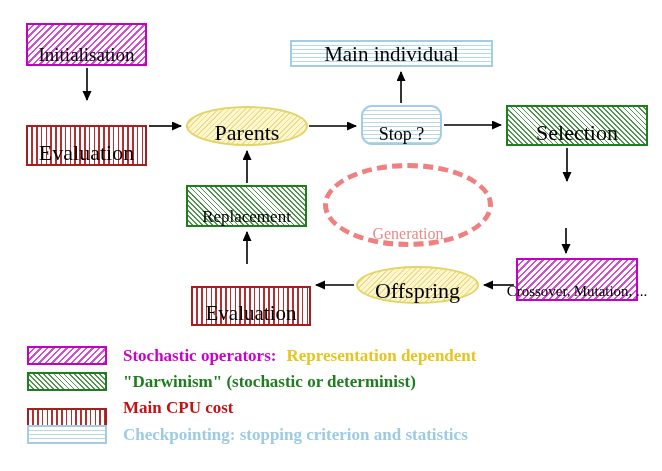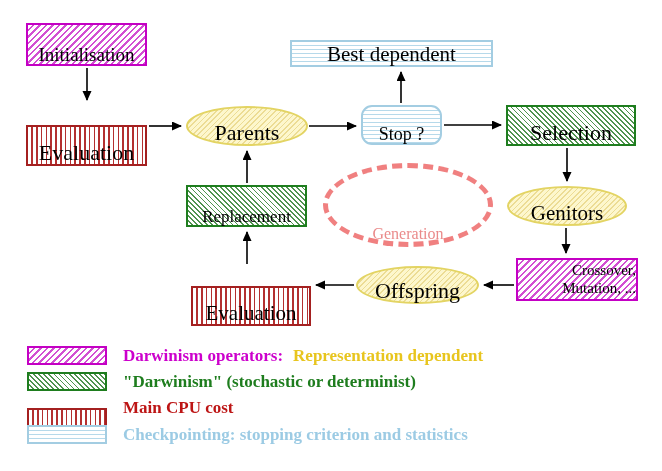--- a/index.html
+++ b/index.html
@@ -45,30 +45,30 @@
     border: 2px solid #e3d463;
   }
   .ellipse { border-radius: 50%; }
 
   
   #n-init        { left: 26px;  top: 23px;  width: 121px; height: 43px; font-size: 19px; }
   #n-eval-top    { left: 26px;  top: 105px; width: 121px; height: 41px; font-size: 22px; }
   #n-parents     { left: 186px; top: 106px; width: 122px; height: 40px; font-size: 22px; }
   #n-best        { left: 290px; top: 40px;  width: 203px; height: 27px; font-size: 21px; }
   #n-stop        { left: 361px; top: 105px; width: 81px;  height: 40px; font-size: 18px; border-radius: 11px; }
-  #n-selection   { left: 506px; top: 105px; width: 130px; height: 41px; font-size: 22px; }
+  #n-selection   { left: 506px; top: 105px; width: 142px; height: 41px; font-size: 22px; }
   #n-genitors    { left: 507px; top: 186px; width: 120px; height: 40px; font-size: 21px; }
   #n-replacement { left: 186px; top: 185px; width: 121px; height: 42px; font-size: 17px; }
   #n-generation  {
     left: 323px; top: 163px; width: 170px; height: 84px;
     border: 5px dashed #f08080; border-radius: 50%;
     color: #ea8a8a; font-size: 16px; background: transparent;
   }
   #n-crossover   { left: 516px; top: 258px; width: 122px; height: 43px; font-size: 15px;
-                   flex-direction: column; gap: 3px; }
+                   flex-direction: row; gap: 3px; }
   #n-offspring   { left: 356px; top: 266px; width: 123px; height: 38px; font-size: 22px; }
   #n-eval-bot    { left: 191px; top: 266px; width: 120px; height: 40px; font-size: 21px; }
 
   #arrow-layer { position: absolute; left: 0; top: 0; width: 662px; height: 471px; }
 
   
   .legend-row {
     position: absolute;
     left: 27px;
     display: flex;
@@ -129,34 +129,31 @@
 
   <div class="node p-red" id="n-eval-top">
     <span>Evaluation</span>
   </div>
 
   <div class="node p-yellow ellipse" id="n-parents">
     <span>Parents</span>
   </div>
 
   <div class="node p-cyan" id="n-best">
-    <span>Best dependent</span>
+    <span>Main individual</span>
   </div>
 
   <div class="node p-cyan" id="n-stop">
     <span>Stop ?</span>
   </div>
 
   <div class="node p-green" id="n-selection">
     <span>Selection</span>
   </div>
 
-  <div class="node p-yellow ellipse" id="n-genitors">
-    <span>Genitors</span>
-  </div>
 
   <div class="node p-green" id="n-replacement">
     <span>Replacement</span>
   </div>
 
   <div class="node" id="n-generation">
     <span>Generation</span>
   </div>
 
   <div class="node p-magenta" id="n-crossover">
@@ -167,21 +164,21 @@
   <div class="node p-yellow ellipse" id="n-offspring">
     <span>Offspring</span>
   </div>
 
   <div class="node p-red" id="n-eval-bot">
     <span>Evaluation</span>
   </div>
 
   <div class="legend-row" id="legend-1">
     <div class="swatch p-magenta"></div>
-    <span class="legend-text t-magenta">Darwinism operators:</span>
+    <span class="legend-text t-magenta">Stochastic operators:</span>
     <span class="legend-text t-gold">Representation dependent</span>
   </div>
 
   <div class="legend-row" id="legend-2">
     <div class="swatch p-green"></div>
     <span class="legend-text t-green">"Darwinism" (stochastic or determinist)</span>
   </div>
 
   <div class="legend-row" id="legend-3">
     <div class="swatch p-red"></div>

